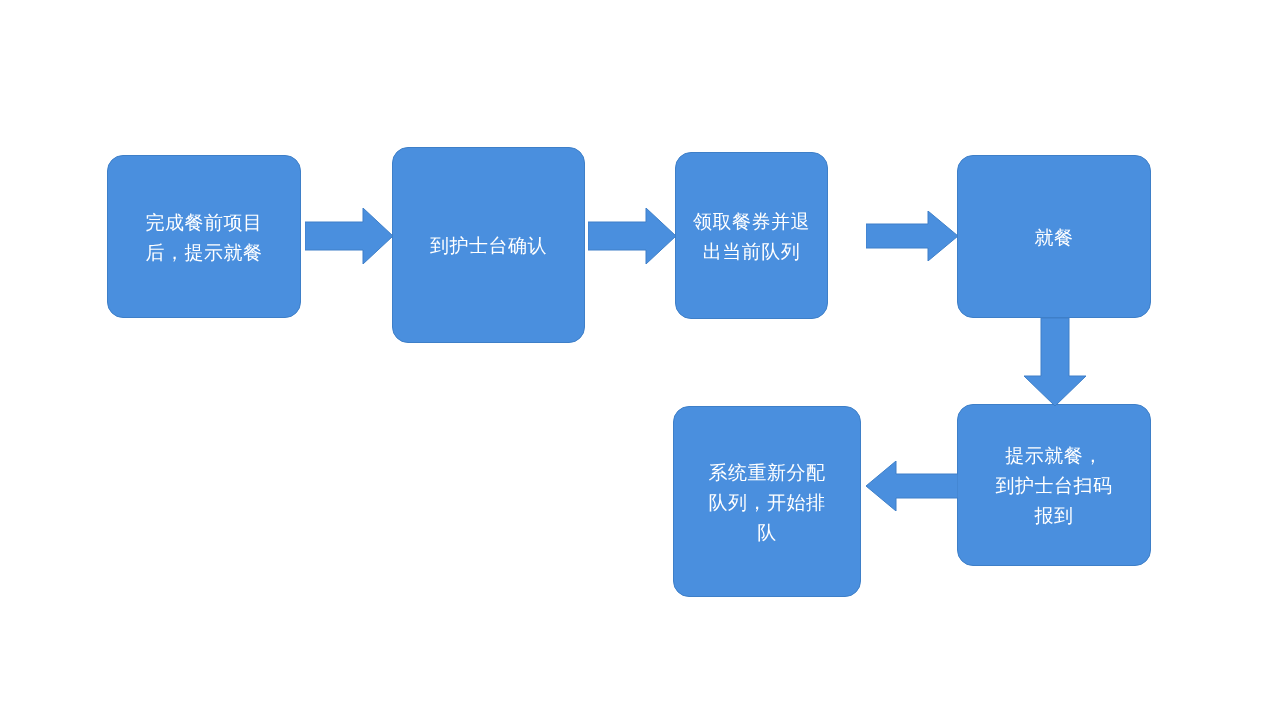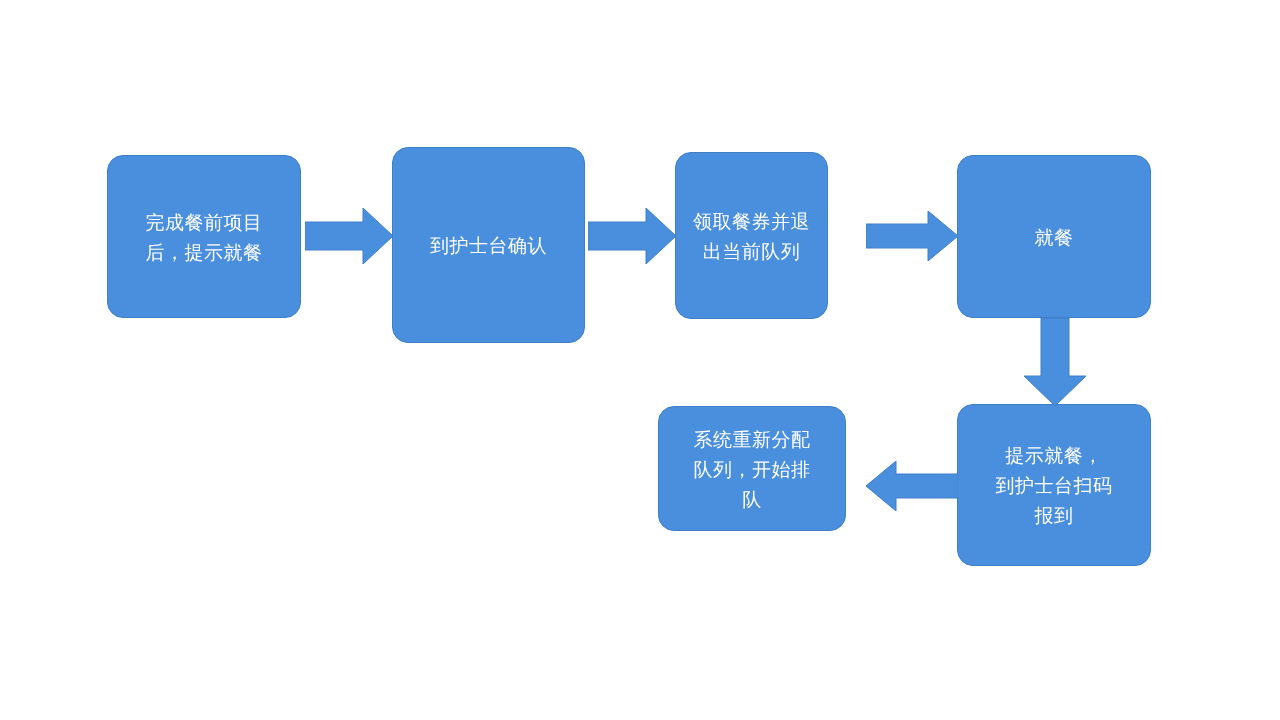--- a/index.html
+++ b/index.html
@@ -63,21 +63,21 @@
 
   <div class="node" style="left:675px; top:152px; width:153px; height:167px;">
     <span class="node-label">领取餐券并退
 出当前队列</span>
   </div>
 
   <div class="node" style="left:957px; top:155px; width:194px; height:163px;">
     <span class="node-label">就餐</span>
   </div>
 
-  <div class="node" style="left:658px; top:406px; width:188px; height:125px;">
+  <div class="node" style="left:673px; top:406px; width:188px; height:191px;">
     <span class="node-label">系统重新分配
 队列，开始排
 队</span>
   </div>
 
   <div class="node" style="left:957px; top:404px; width:194px; height:162px;">
     <span class="node-label">提示就餐，
 到护士台扫码
 报到</span>
   </div>

